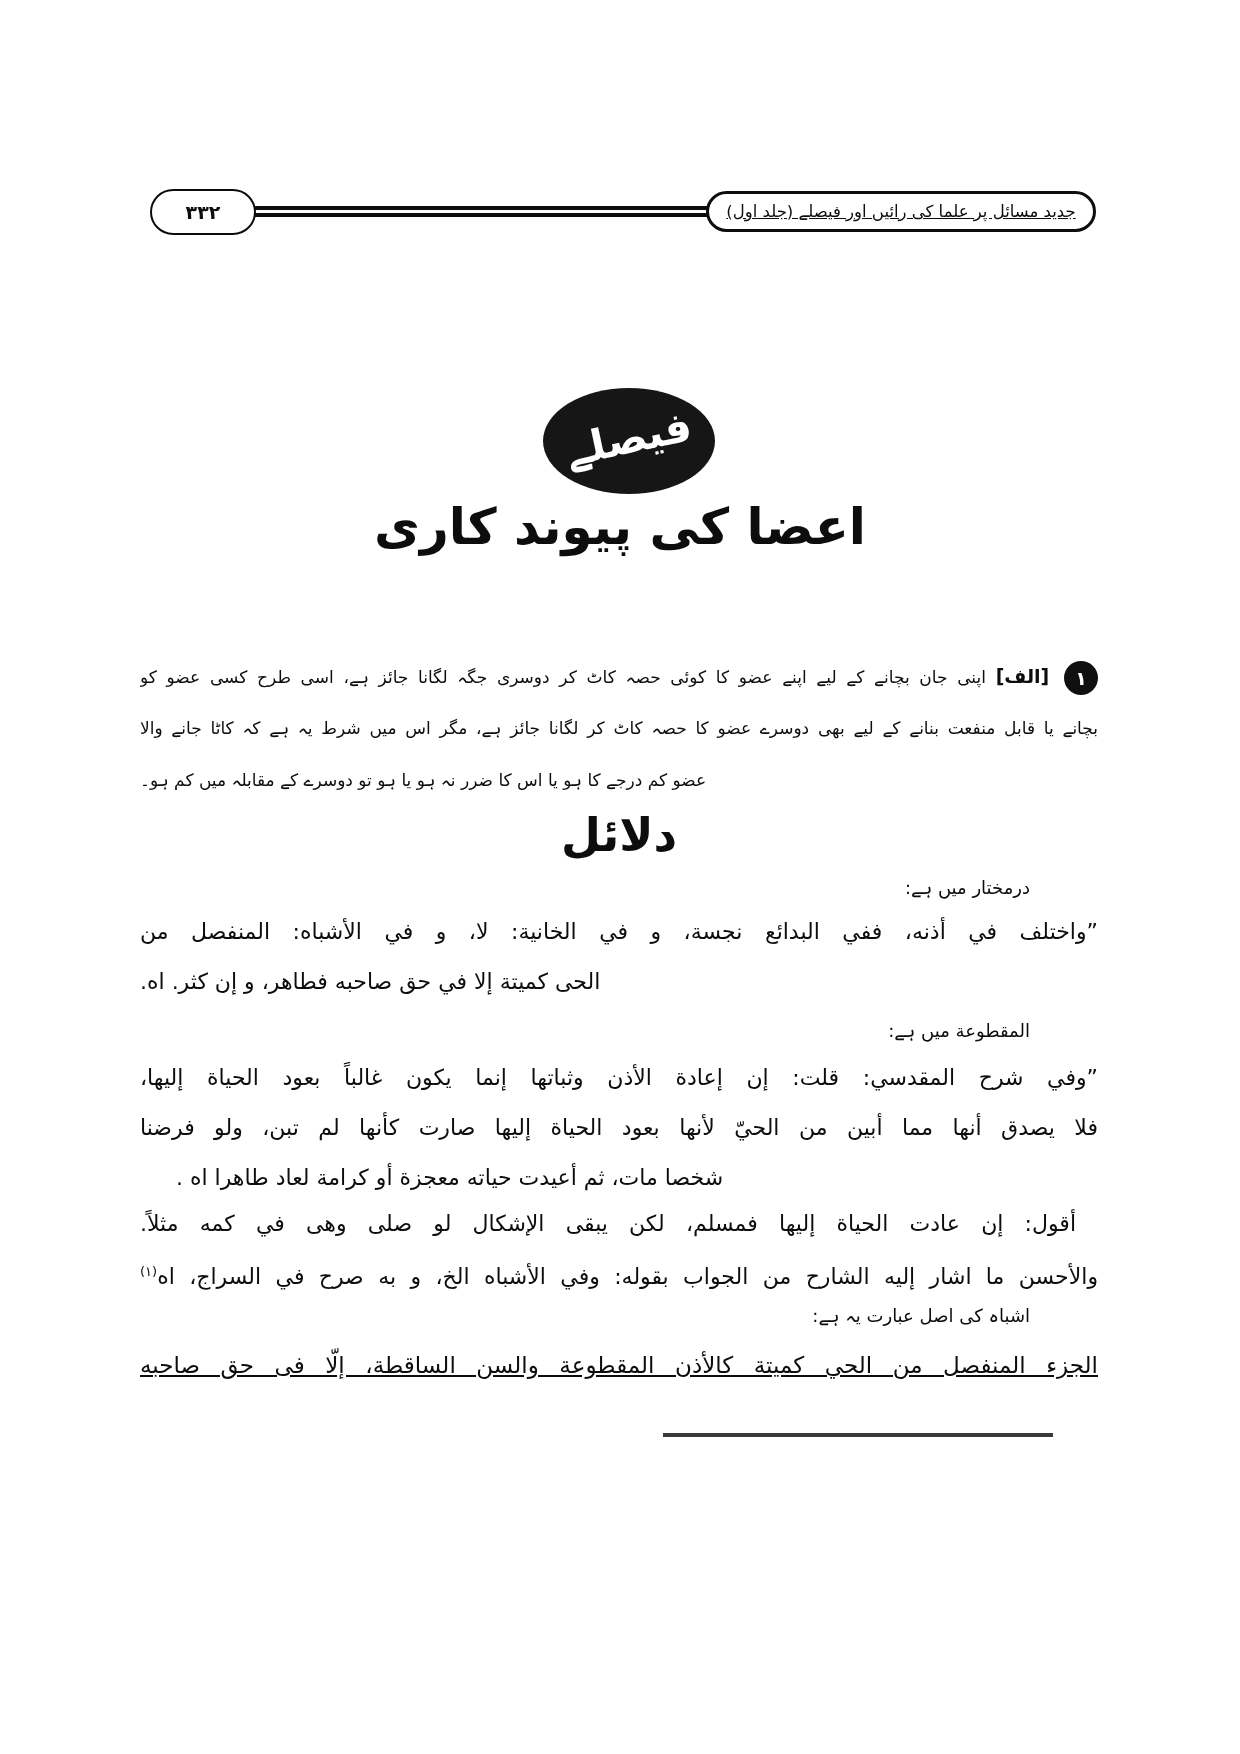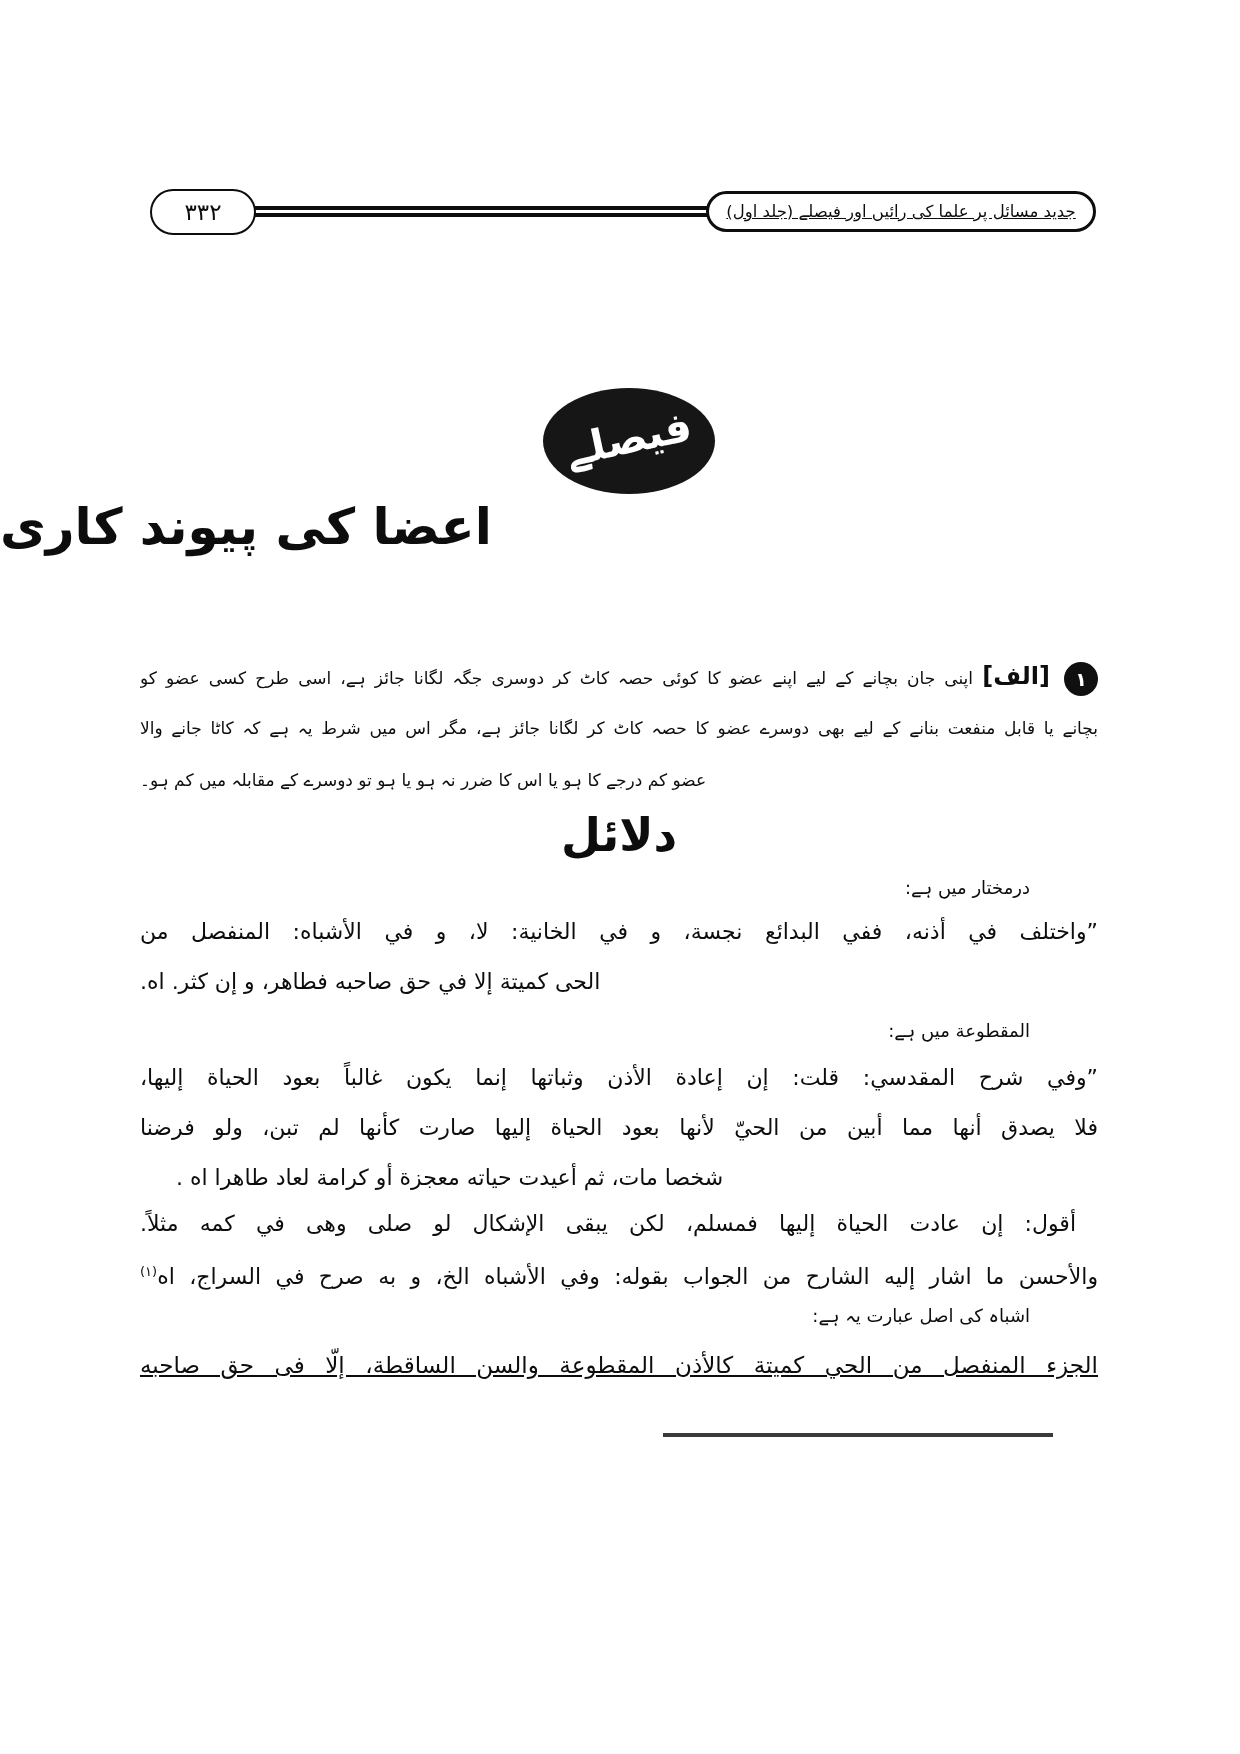--- a/index.html
+++ b/index.html
@@ -2,33 +2,33 @@
 <html lang="ur" dir="rtl"><head>
 <meta charset="utf-8">
 <style>
   html,body{margin:0;padding:0;background:#ffffff;}
   .page{position:relative;width:1240px;height:1754px;background:#ffffff;
         font-family:"DejaVu Sans",sans-serif;color:#0d0d0d;overflow:hidden;}
 
   
   .pill{position:absolute;border:2px solid #0d0d0d;border-radius:26px;
         display:flex;align-items:center;justify-content:center;background:#fff;box-sizing:border-box;}
-  .pill-num{left:150px;top:189px;width:106px;height:46px;font-size:23px;font-weight:normal;}
+  .pill-num{left:150px;top:189px;width:106px;height:46px;font-size:19px;font-weight:bold;}
   .pill-title{left:706px;top:191px;width:390px;height:41px;font-size:16.5px;
               border-width:3px;direction:rtl;padding:0 10px;white-space:nowrap;text-decoration:underline;}
   .rule-double{position:absolute;left:254px;top:206px;width:454px;height:3px;
                border-top:4px solid #0d0d0d;border-bottom:4px solid #0d0d0d;}
 
   
   .stamp{position:absolute;left:543px;top:388px;width:172px;height:106px;background:#161616;
          border-radius:50%;display:flex;align-items:center;justify-content:center;}
   .stamp-text{color:#ffffff;font-size:42px;font-weight:bold;transform:rotate(-12deg) translateY(-3px);}
 
   
-  .chapter{position:absolute;left:0;top:498px;width:100%;margin:0;text-align:left;
+  .chapter{position:absolute;left:0;top:498px;width:100%;margin:0;text-align:center;
            font-size:50px;font-weight:bold;direction:rtl;}
 
   
   .bl{position:absolute;left:140px;width:958px;direction:rtl;overflow:hidden;box-sizing:border-box;}
   .just{text-align:justify;text-align-last:justify;}
   .flush-left{text-align:left;}
   .flush-right{text-align:right;}
   .urdu-p{font-size:17px;}
   .arab{font-size:22px;}
   .urdu-h{font-size:18px;padding-right:68px;}
@@ -45,21 +45,21 @@
   .l-radd2{top:1102px;height:52px;line-height:52px;}
   .l-radd3{top:1152px;height:52px;line-height:52px;margin-left:36px;}
   .l-aqool{top:1198px;height:52px;line-height:52px;text-indent:22px;}
   .l-ahsan{top:1246px;height:52px;line-height:52px;}
   .l-ashbah-intro{top:1294px;height:44px;line-height:44px;}
   .l-ashbah1{top:1338px;height:54px;line-height:54px;font-size:23px;text-decoration:underline;}
 
   .badge{display:inline-flex;width:34px;height:34px;background:#101010;color:#ffffff;border-radius:50%;
          align-items:center;justify-content:center;font-size:19px;font-weight:bold;
          vertical-align:middle;margin-left:5px;}
-  .tag{font-weight:bold;font-size:24px;}
+  .tag{font-weight:bold;font-size:19px;}
   .fn-sup{font-size:13px;vertical-align:super;}
 
   
   .footnote-rule{position:absolute;left:663px;top:1433px;width:390px;height:4px;background:#3a3a3a;}
   .footnote{position:absolute;left:140px;top:1446px;width:910px;direction:rtl;text-align:right;
             font-size:19px;line-height:40px;}
 </style>
 </head>
 <body>
 

